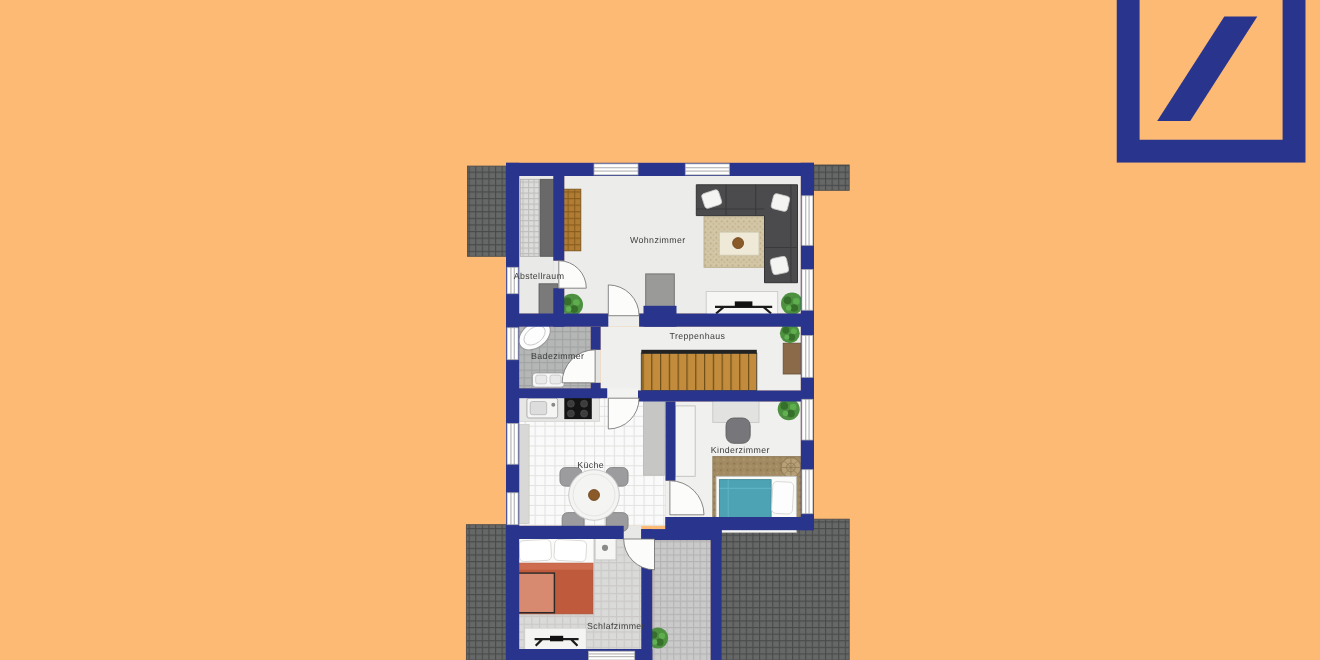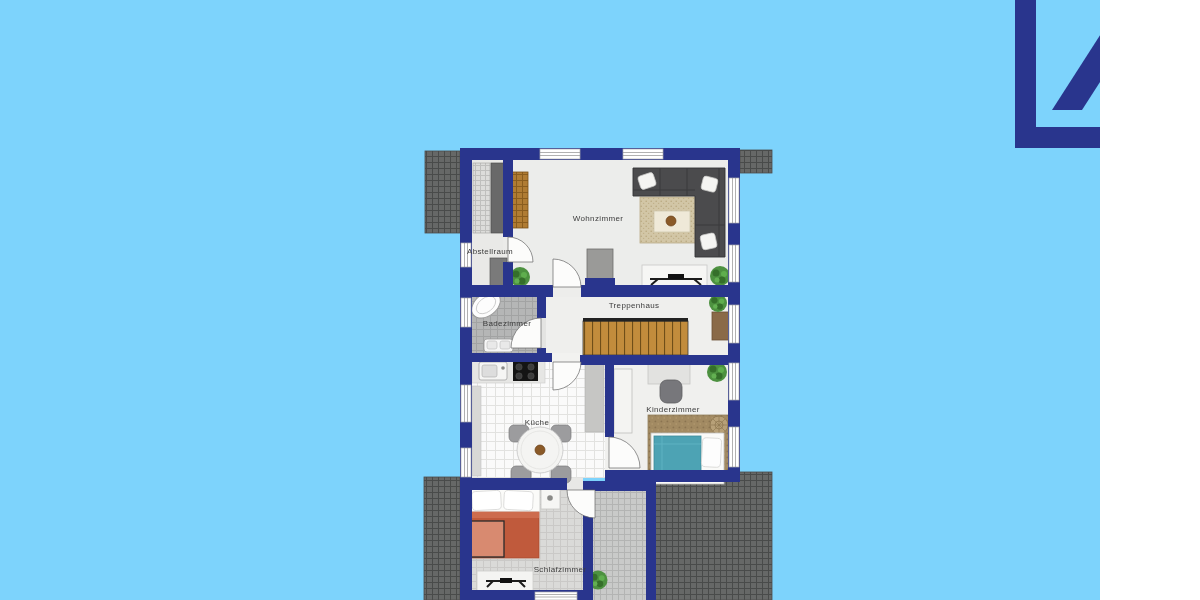--- a/index.html
+++ b/index.html
@@ -1,16 +1,16 @@
 <!DOCTYPE html>
 <html><head>
 <meta charset="utf-8">
 <style>
   html,body{margin:0;padding:0;background:#ffffff;}
-  .stage{position:relative;width:1100px;height:600px;overflow:hidden;background:#7dd3fc;
+  .stage{position:relative;width:1200px;height:600px;overflow:hidden;background:#fdba74;
          font-family:"Liberation Sans",sans-serif;}
   .logo{position:absolute;left:1015px;top:-24px;width:172px;height:172px;}
   svg.plan{position:absolute;left:0;top:0;}
   text.room-label{font-size:8px;letter-spacing:.35px;fill:#3d3d3d;text-anchor:middle;}
 </style>
 </head>
 <body>
 
 <div class="stage">
 

